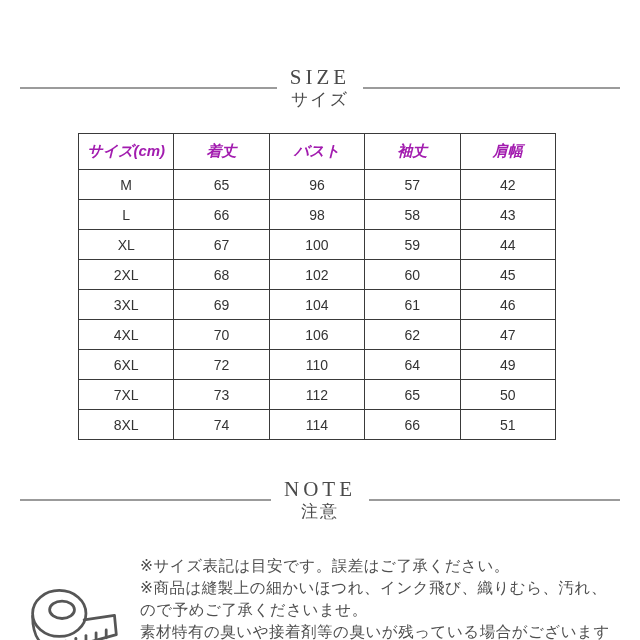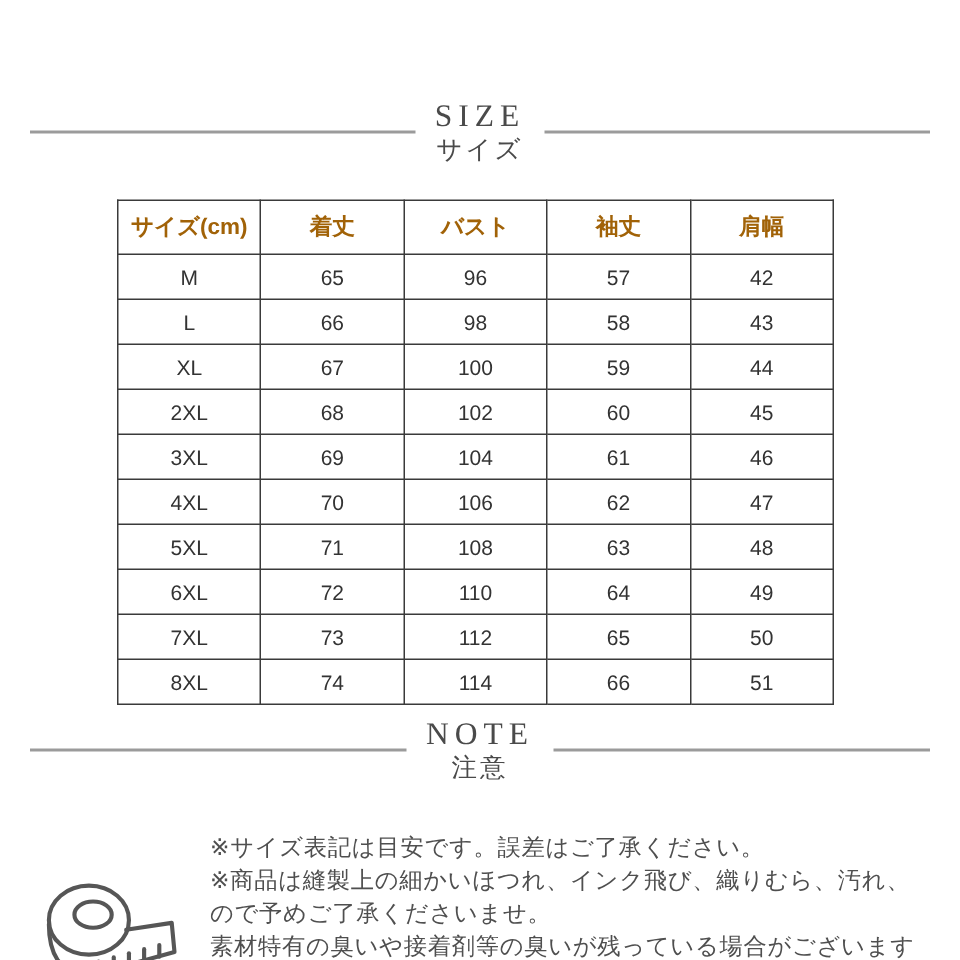--- a/index.html
+++ b/index.html
@@ -62,21 +62,22 @@
   .size-table th, .size-table td {
     border: 1.5px solid #3a3a3a;
     text-align: center;
     vertical-align: middle;
     background: #ffffff;
   }
   .size-table th {
     height: 36px;
     font-size: 15px;
     font-weight: bold;
-    color: #a16207;
+    color: #a21caf;
+    font-style: italic;
   }
   .size-table td {
     height: 30px;
     font-size: 14px;
     color: #333333;
   }
 
   
   .tape-icon-wrap {
     position: absolute;
@@ -155,27 +156,20 @@
           <td>104</td>
           <td>61</td>
           <td>46</td>
         </tr>
         <tr>
           <td>4XL</td>
           <td>70</td>
           <td>106</td>
           <td>62</td>
           <td>47</td>
-        </tr>
-        <tr>
-          <td>5XL</td>
-          <td>71</td>
-          <td>108</td>
-          <td>63</td>
-          <td>48</td>
         </tr>
         <tr>
           <td>6XL</td>
           <td>72</td>
           <td>110</td>
           <td>64</td>
           <td>49</td>
         </tr>
         <tr>
           <td>7XL</td>

